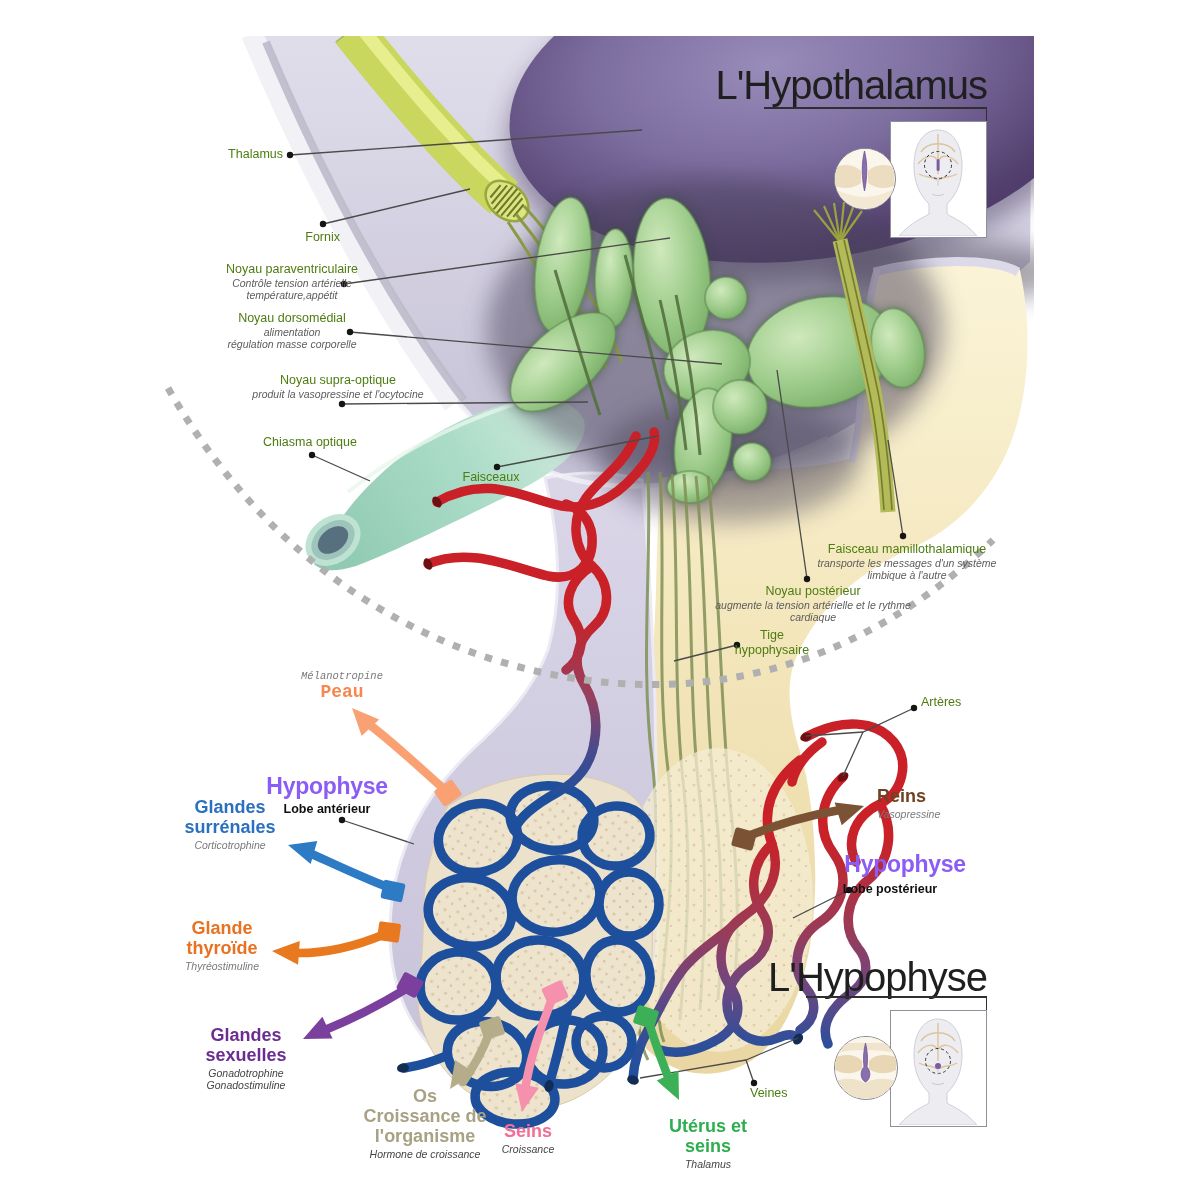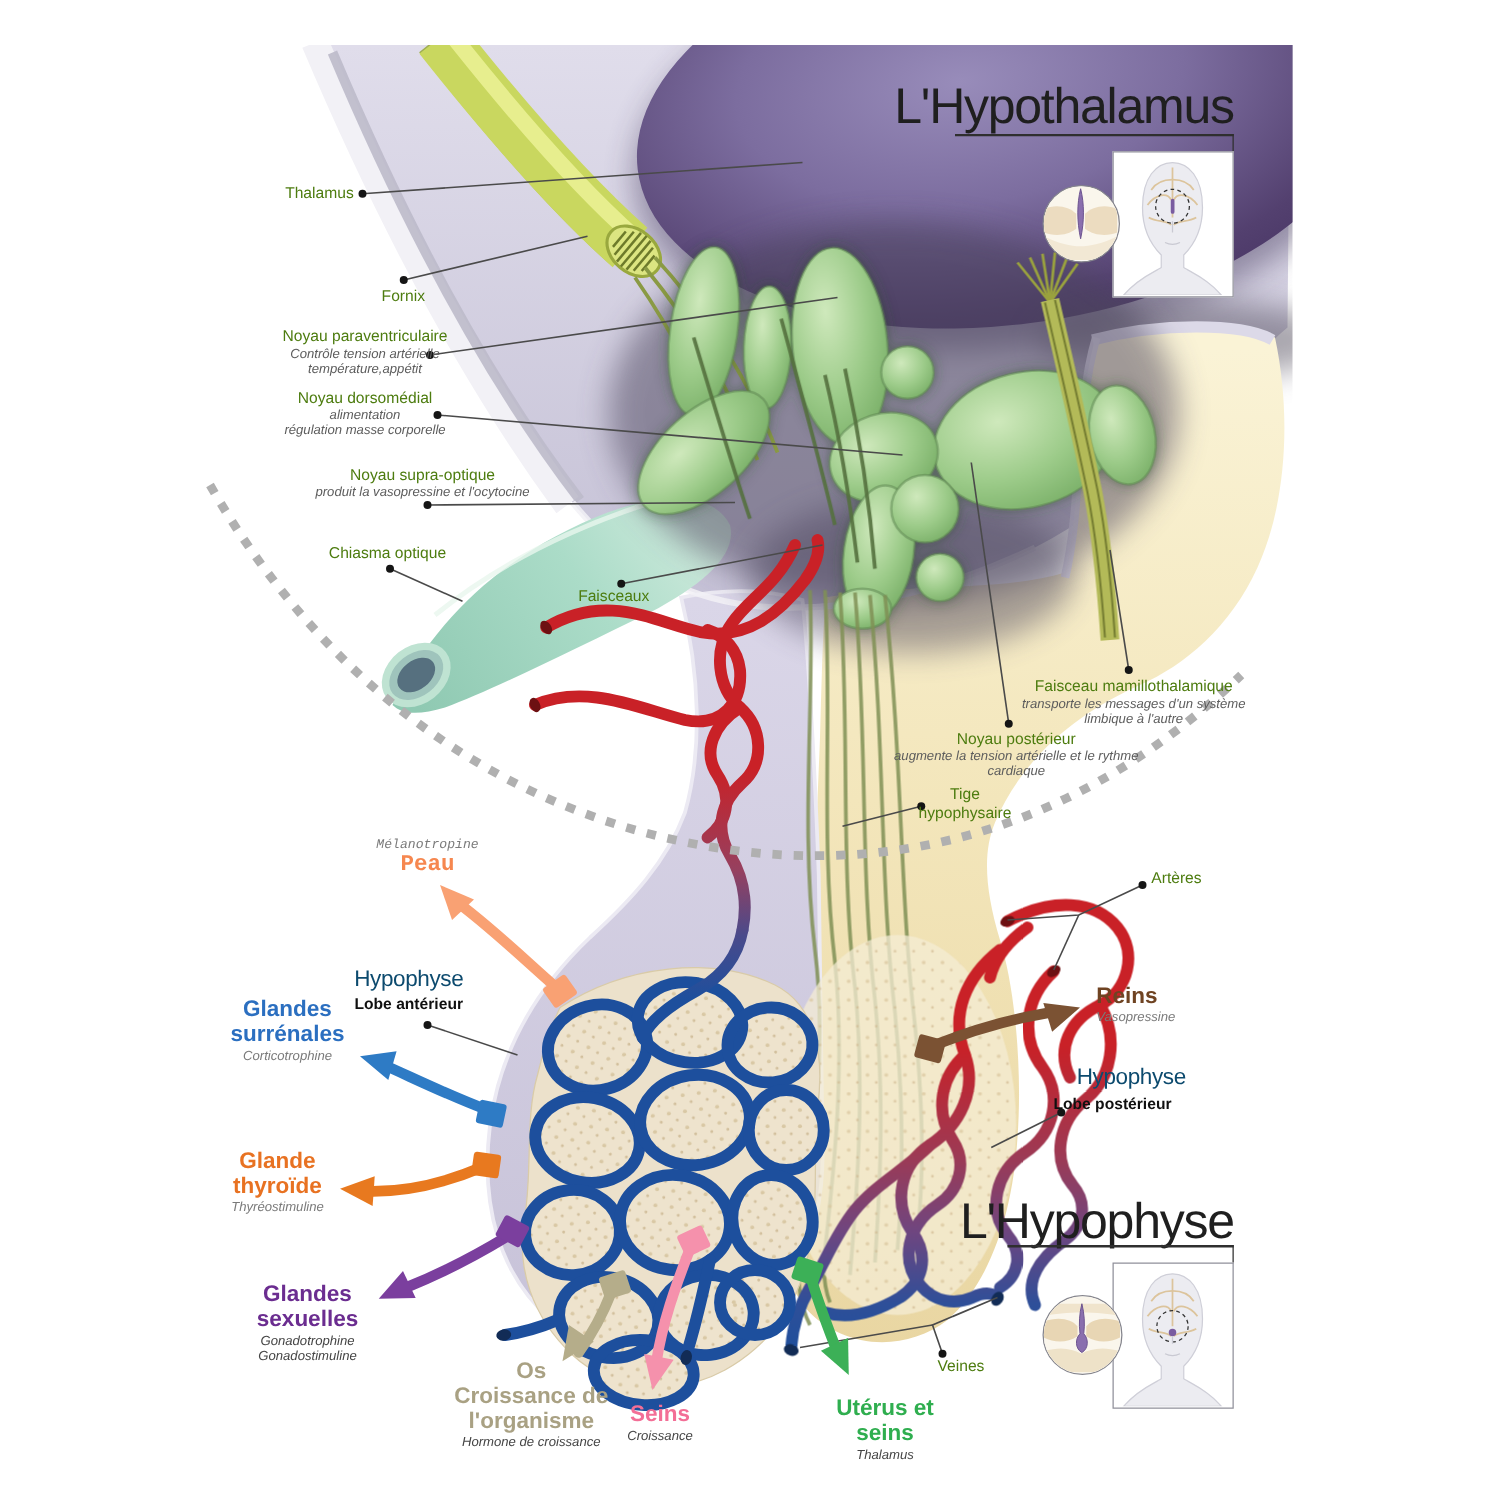--- a/index.html
+++ b/index.html
@@ -8,21 +8,21 @@
   #art{position:absolute;left:0;top:0;}
   .lbl{position:absolute;line-height:1.18;pointer-events:none;}
   .b{font-weight:400;font-size:12.5px;color:#4d7c0f;}
   .i{font-style:italic;font-size:10.5px;color:#5c5c5c;font-weight:400;}
   .i2{font-style:italic;font-size:10.5px;color:#444;font-weight:400;}
   .ctr{text-align:center;} .rgt{text-align:right;}
   .organ{font-weight:700;font-size:18px;line-height:1.0;padding:1px 0;}
   .c-peau{color:#f6874f;} .c-sur{color:#2b6fc0;} .c-thy{color:#e87222;}
   .c-sex{color:#6b2d90;} .c-os{color:#a9a183;} .c-seins{color:#f36e96;}
   .c-ut{color:#2fae4f;} .c-reins{color:#6f4322;}
-  .hyp-title{font-weight:400;font-size:18px;color:#0c4a6e;letter-spacing:-0.3px;}
+  .hyp-title{font-weight:700;font-size:23px;color:#8b5cf6;letter-spacing:-0.3px;}
   .lobe{font-weight:700;font-size:12.5px;color:#101010;}
   .big-title{font-size:40px;color:#1f1f1f;letter-spacing:-1px;font-weight:400;}
   .rule{position:absolute;background:#2f2f2f;}
   .inset{position:absolute;background:#fff;border:1.5px solid #90909a;box-sizing:border-box;}
   .circle-inset{position:absolute;border-radius:50%;border:1.5px solid #85858d;overflow:hidden;
                 background:#fdfbf6;box-sizing:border-box;}
 </style>
 </head>
 <body>
 

